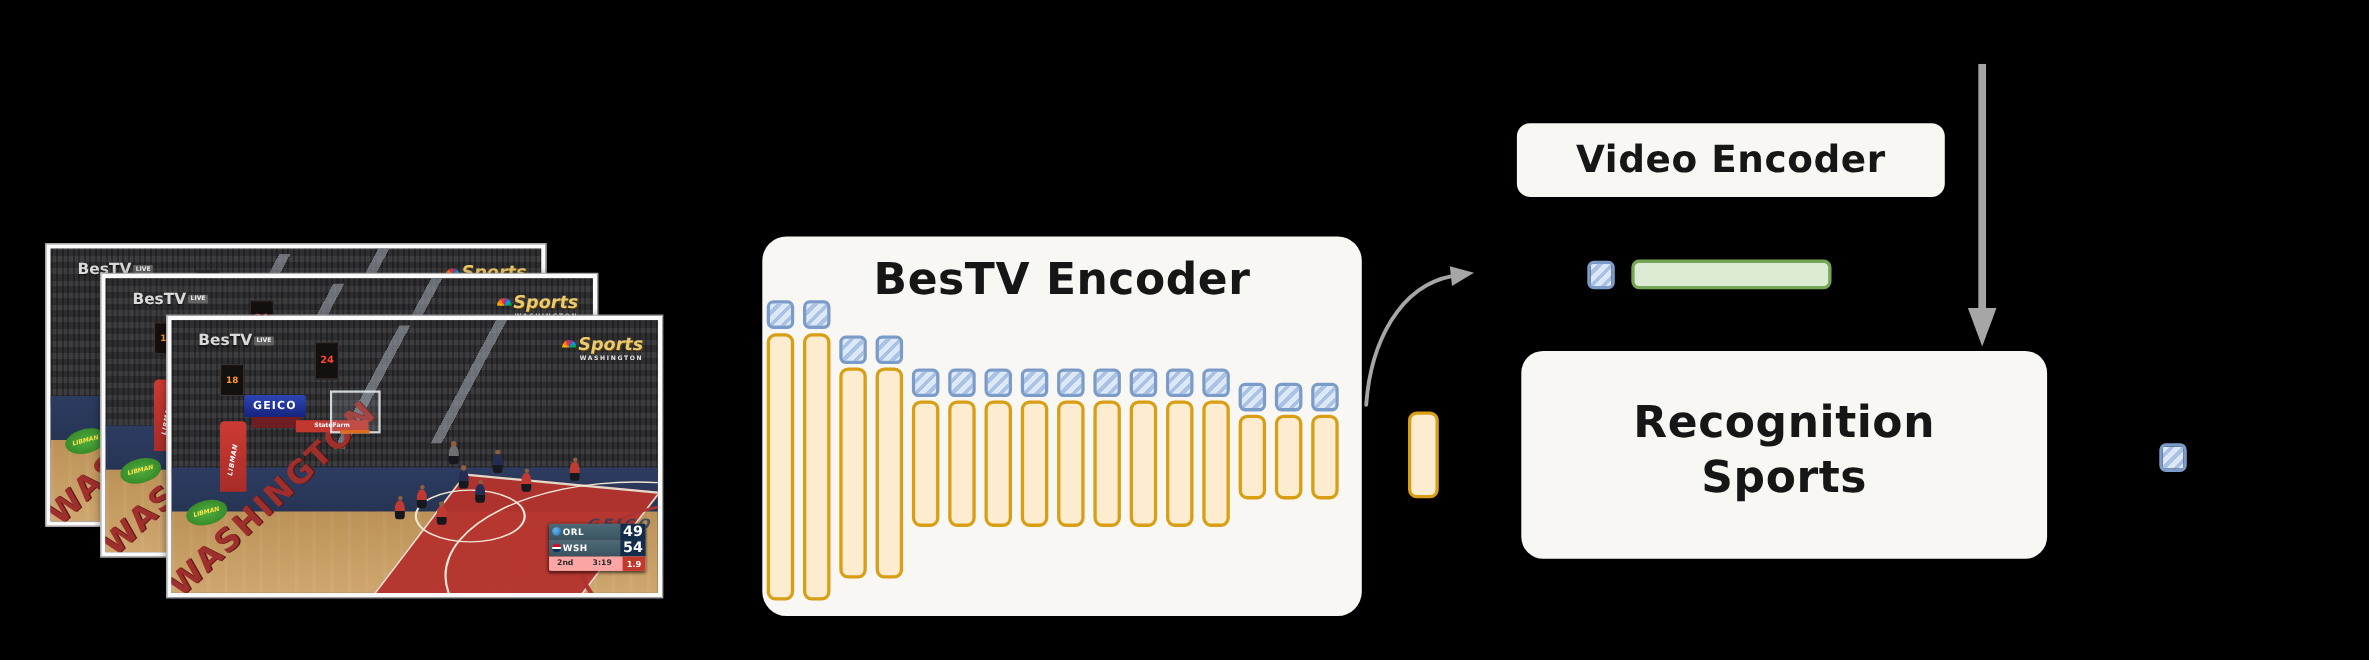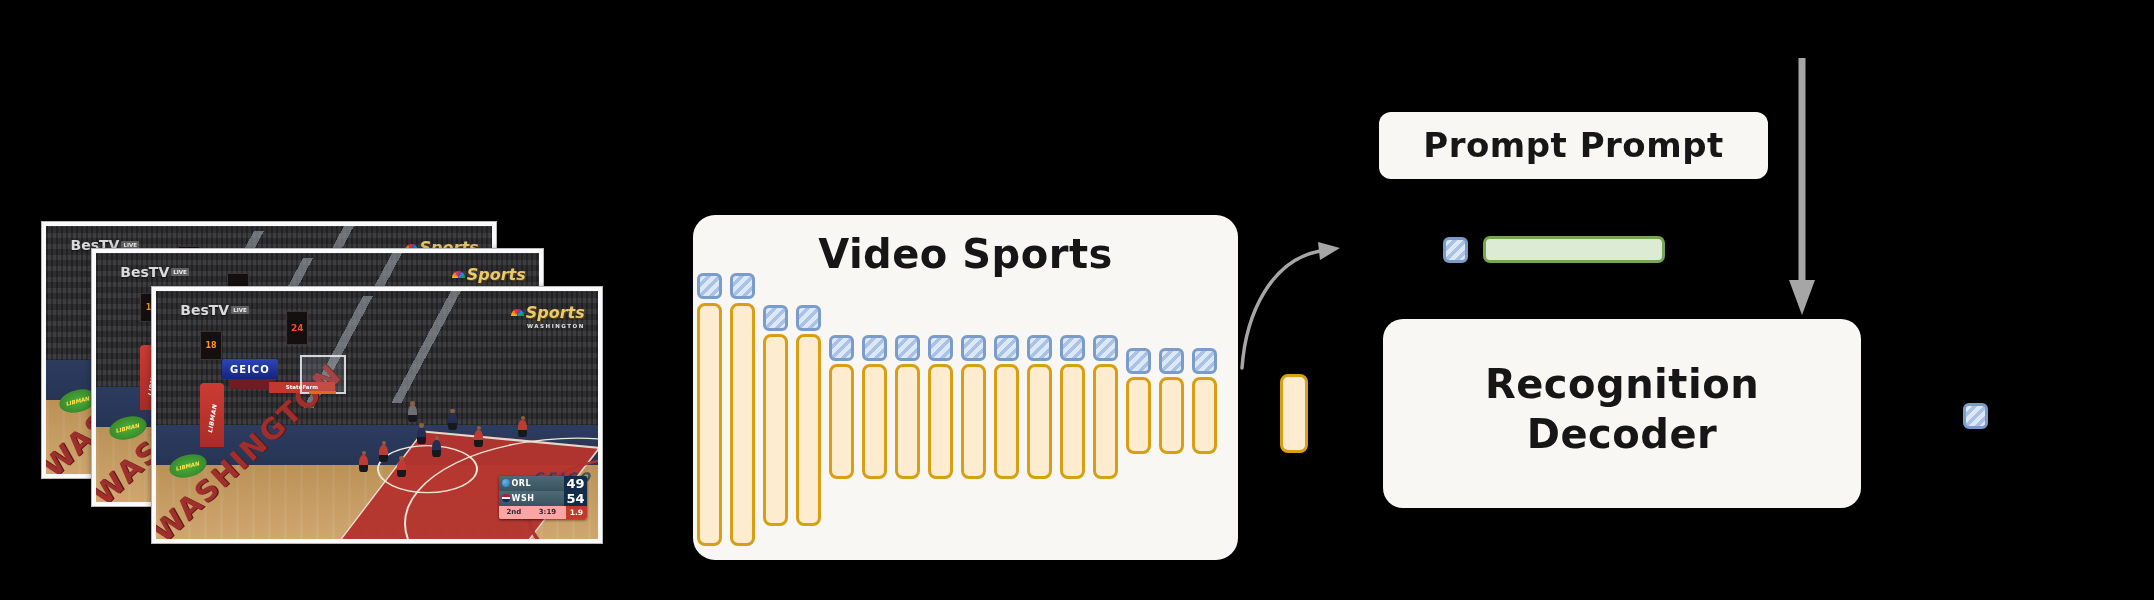--- a/index.html
+++ b/index.html
@@ -289,21 +289,21 @@
               <div class="period">2nd</div>
               <div class="clock">3:19</div>
               <div class="shot">1.9</div>
             </div>
           </div>
         </div>
       </div>
     </div>
 
   <div class="panel" id="video-encoder-box" style="left: 693px; top: 215px; width: 545px; height: 345px; border-radius: 22px;">
-    <div class="panel-title" style="font-size:40px;padding-top:16px;">Video Sports</div>
+    <div class="panel-title" style="font-size:40px;padding-top:16px;">BesTV Encoder</div>
   </div>
 
   <div id="tokens-layer" class="abs" style="left:0;top:0;">
       <div class="token-square" style="left: 697px; top: 273px; width: 25px; height: 26px;"></div>
       <div class="token-bar" style="left: 697px; top: 303px; width: 25px; height: 243px;"></div>
       <div class="token-square" style="left: 730px; top: 273px; width: 25px; height: 26px;"></div>
       <div class="token-bar" style="left: 730px; top: 303px; width: 25px; height: 243px;"></div>
       <div class="token-square" style="left: 763px; top: 305px; width: 25px; height: 26px;"></div>
       <div class="token-bar" style="left: 763px; top: 334px; width: 25px; height: 192px;"></div>
       <div class="token-square" style="left: 796px; top: 305px; width: 25px; height: 26px;"></div>
@@ -333,33 +333,33 @@
       <div class="token-square" style="left: 1192px; top: 348px; width: 25px; height: 26px;"></div>
       <div class="token-bar" style="left: 1192px; top: 377px; width: 25px; height: 77px;"></div>
     </div>
 
   <svg id="curved-arrow" class="abs" width="118" height="138" viewBox="0 0 118 138" style="left: 1232px; top: 236px;">
     <path id="curved-arrow-path" d="M 10 132 C 14 76 40 24 88 15" fill="none" stroke-width="3.5" stroke-linecap="round" stroke="#a6a6a6"></path>
     <polygon id="curved-arrow-head" points="86,6 108,12 88,24" fill="#a6a6a6"></polygon>
   </svg>
 
   <div class="panel" id="prompt-encoder-box" style="left: 1379px; top: 112px; width: 389px; height: 67px; border-radius: 12px;">
-    <div class="panel-title" style="font-size:34px;line-height:67px;">Prompt Prompt</div>
+    <div class="panel-title" style="font-size:34px;line-height:67px;">Video Encoder</div>
   </div>
 
   <div class="token-square" id="prompt-square" style="left: 1443px; top: 237px;"></div>
   <div class="green-bar" id="prompt-green-bar" style="left: 1483px; top: 236px; width: 182px; height: 27px;"></div>
 
   <svg id="vertical-arrow" class="abs" width="44" height="260" viewBox="0 0 44 260" style="left: 1780px; top: 58px;">
     <rect id="v-shaft" x="18.5" y="0" width="7" height="224" fill="#a6a6a6"></rect>
     <polygon id="v-head" points="9,222 35,222 22,257" fill="#a6a6a6"></polygon>
   </svg>
 
   <div class="panel" id="decoder-box" style="left: 1383px; top: 319px; width: 478px; height: 189px; border-radius: 20px;">
     <div class="panel-title" style="font-size:40px;line-height:50px;white-space:pre-line;padding-top:40px;">Recognition
-Decoder</div>
+Sports</div>
   </div>
 
   <div class="token-bar" id="query-bar" style="border-radius: 8px; left: 1280px; top: 374px; width: 28px; height: 79px;"></div>
 
   <div class="token-square" id="output-square" style="left: 1963px; top: 403px;"></div>
 
 </div>
 
 </body></html>

